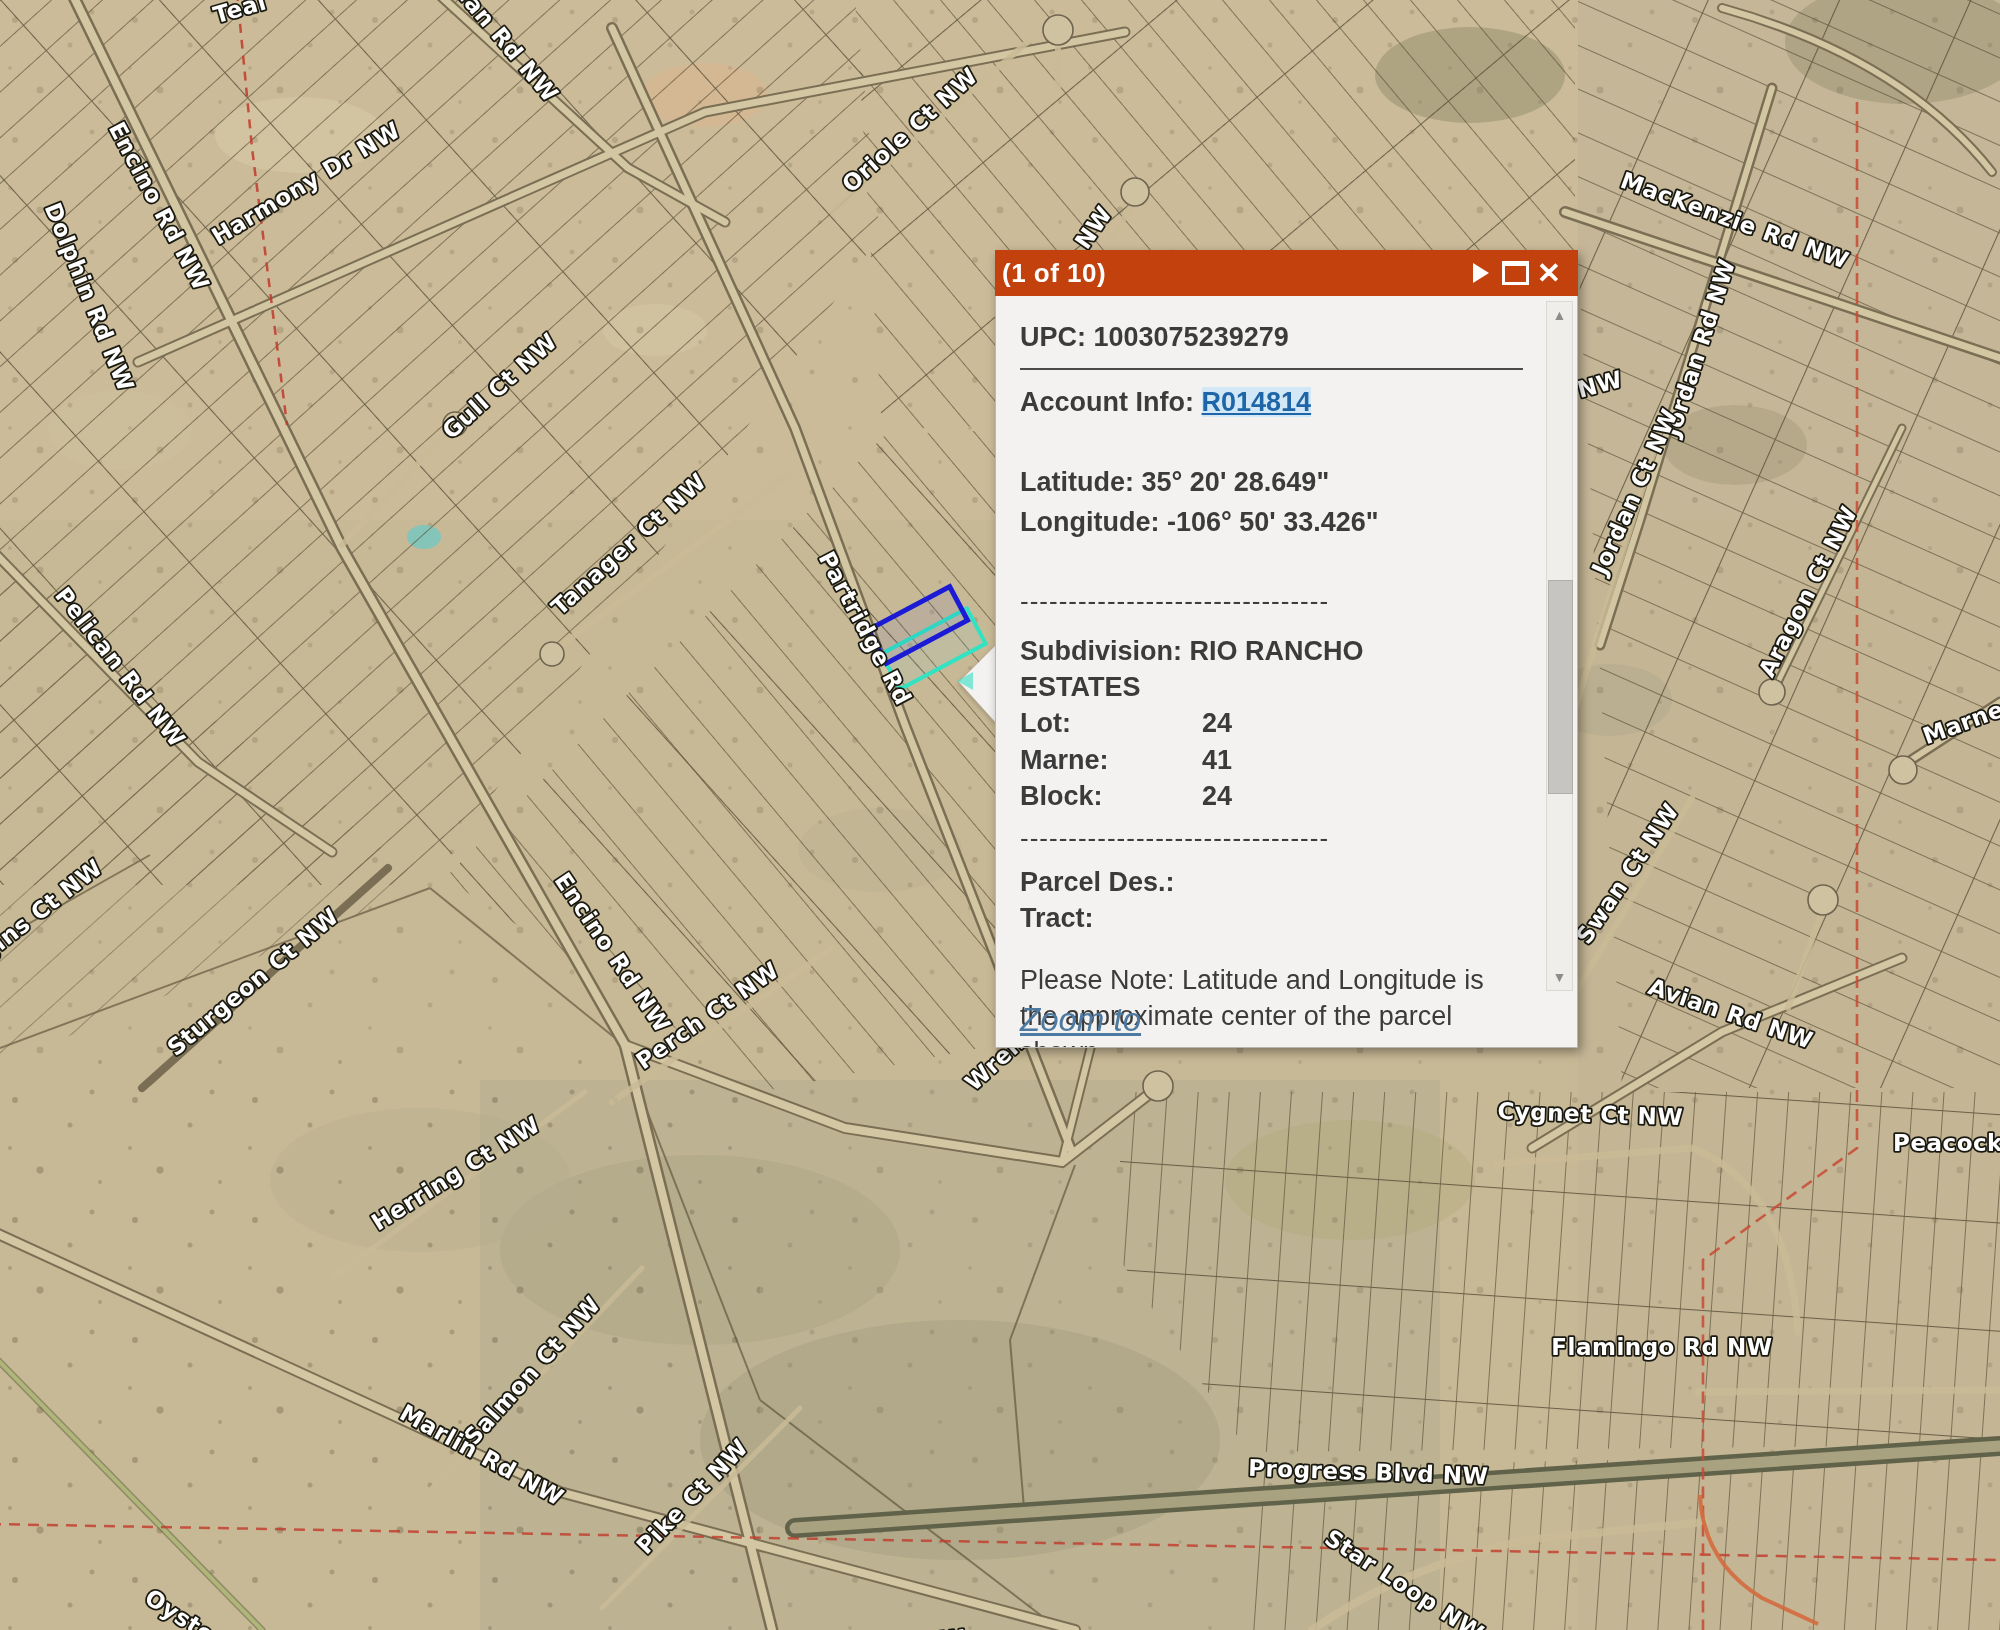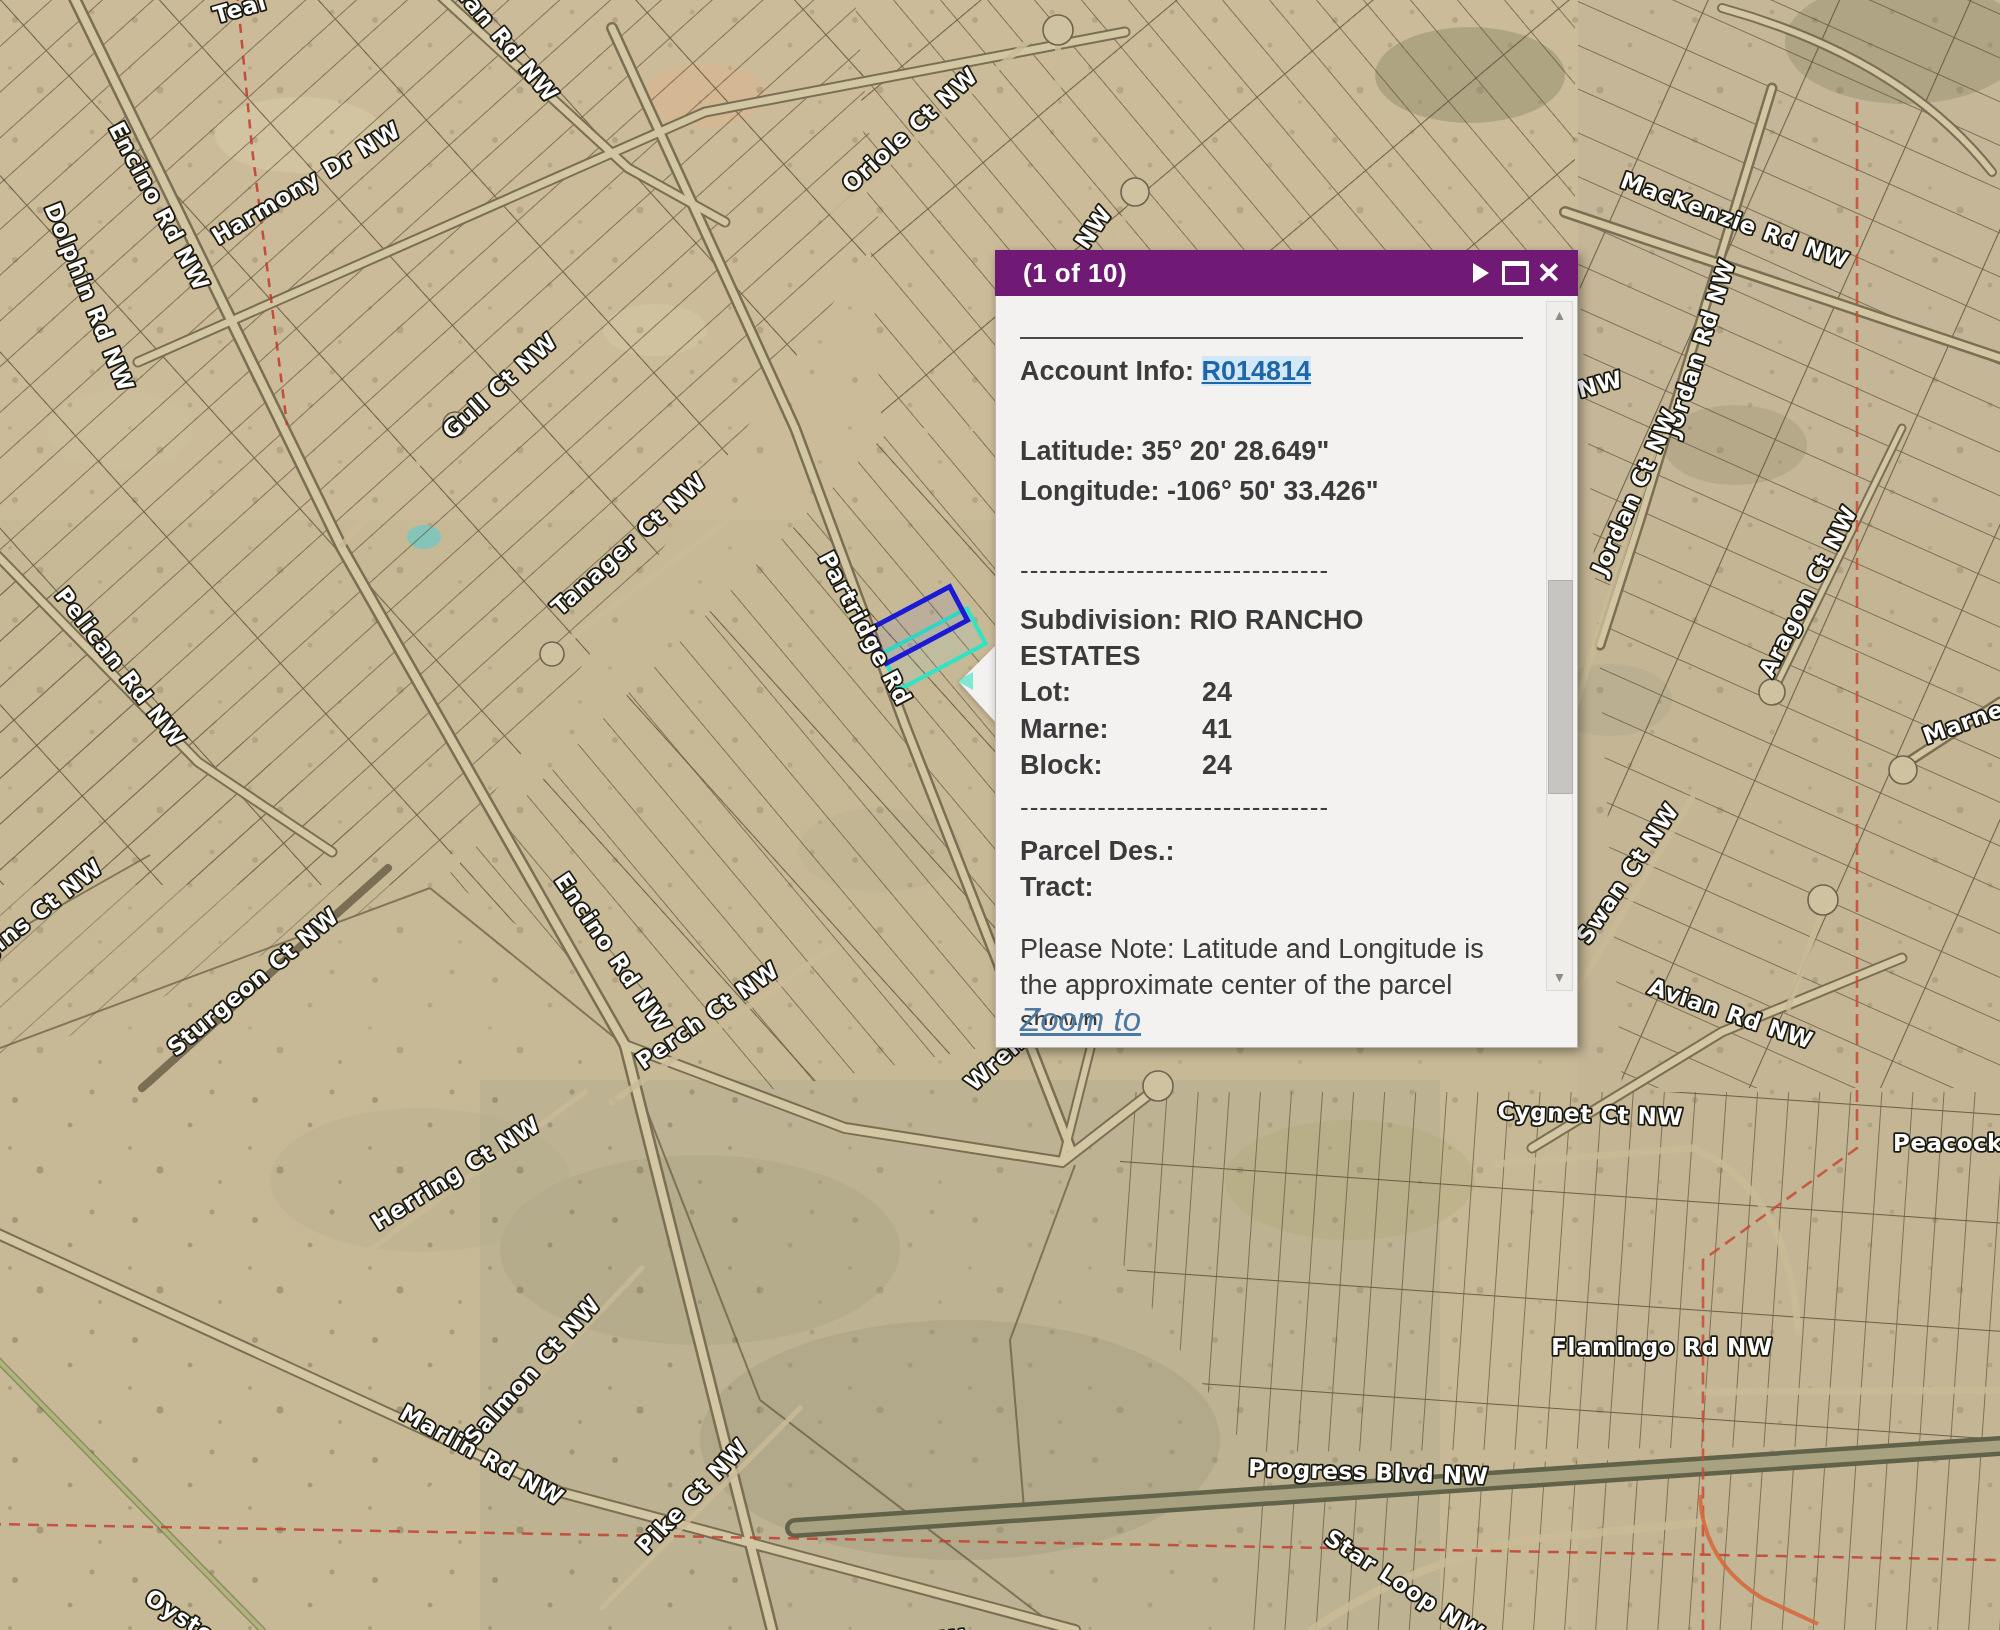--- a/index.html
+++ b/index.html
@@ -5,22 +5,22 @@
   html,body{margin:0;padding:0;background:#c8b996;}
   #stage{position:relative;width:2000px;height:1630px;overflow:hidden;
          font-family:"Liberation Sans",sans-serif;}
   #map{position:absolute;left:0;top:0;width:2000px;height:1630px;}
   .street-label{font:bold 23px "DejaVu Sans",sans-serif;fill:#ffffff;
     stroke:#191911;stroke-width:3.6px;paint-order:stroke;stroke-linejoin:round;
     text-anchor:middle;letter-spacing:.5px;}
   
   #popup{position:absolute;left:995px;top:250px;width:583px;height:798px;
     box-shadow:3px 4px 10px rgba(0,0,0,.38);}
-  #popup-header{height:46px;background:#701a75;color:#fff;display:flex;
-    align-items:center;padding:0 12px 0 28px;box-sizing:border-box;}
+  #popup-header{height:46px;background:#c2410c;color:#fff;display:flex;
+    align-items:center;padding:0 12px 0 7px;box-sizing:border-box;}
   #popup-title{font-size:26px;font-weight:bold;letter-spacing:.5px;flex:1;}
   .hicon{display:flex;align-items:center;justify-content:center;width:34px;
     height:36px;cursor:pointer;color:#fff;}
   .play-tri{width:0;height:0;border-left:16px solid #fff;
     border-top:10px solid transparent;border-bottom:10px solid transparent;}
   .max-box{width:21px;height:16px;border:3px solid #fff;border-top-width:5px;}
   .close-x{font-size:29px;font-weight:bold;line-height:29px;}
   #popup-body{position:relative;height:752px;background:#f3f2f0;
     box-sizing:border-box;padding:26px 40px 0 24px;overflow:hidden;
     color:#3b3b3b;font-size:27px;border:1px solid #b9b5af;border-top:none;}
@@ -276,20 +276,24 @@
       </span>
       <span class="hicon">
         <span class="max-box"></span>
       </span>
       <span class="hicon">
         <span class="close-x">✕</span>
       </span>
     </div>
 
     <div id="popup-body">
+      <div>
+        <span class="b">UPC:</span>
+        <span class="b">1003075239279</span>
+      </div>
       <hr class="rule">
       <div>
         <span class="b">Account Info:</span>
         <a class="b" style="color:#1f66a8;text-decoration:underline;background:#d3e8f6;cursor:pointer;">R014814</a>
       </div>
       <div class="latlon gap-lg">
         <div>
           <span class="b">Latitude:</span>
           <span class="b">35° 20' 28.649"</span>
         </div>

